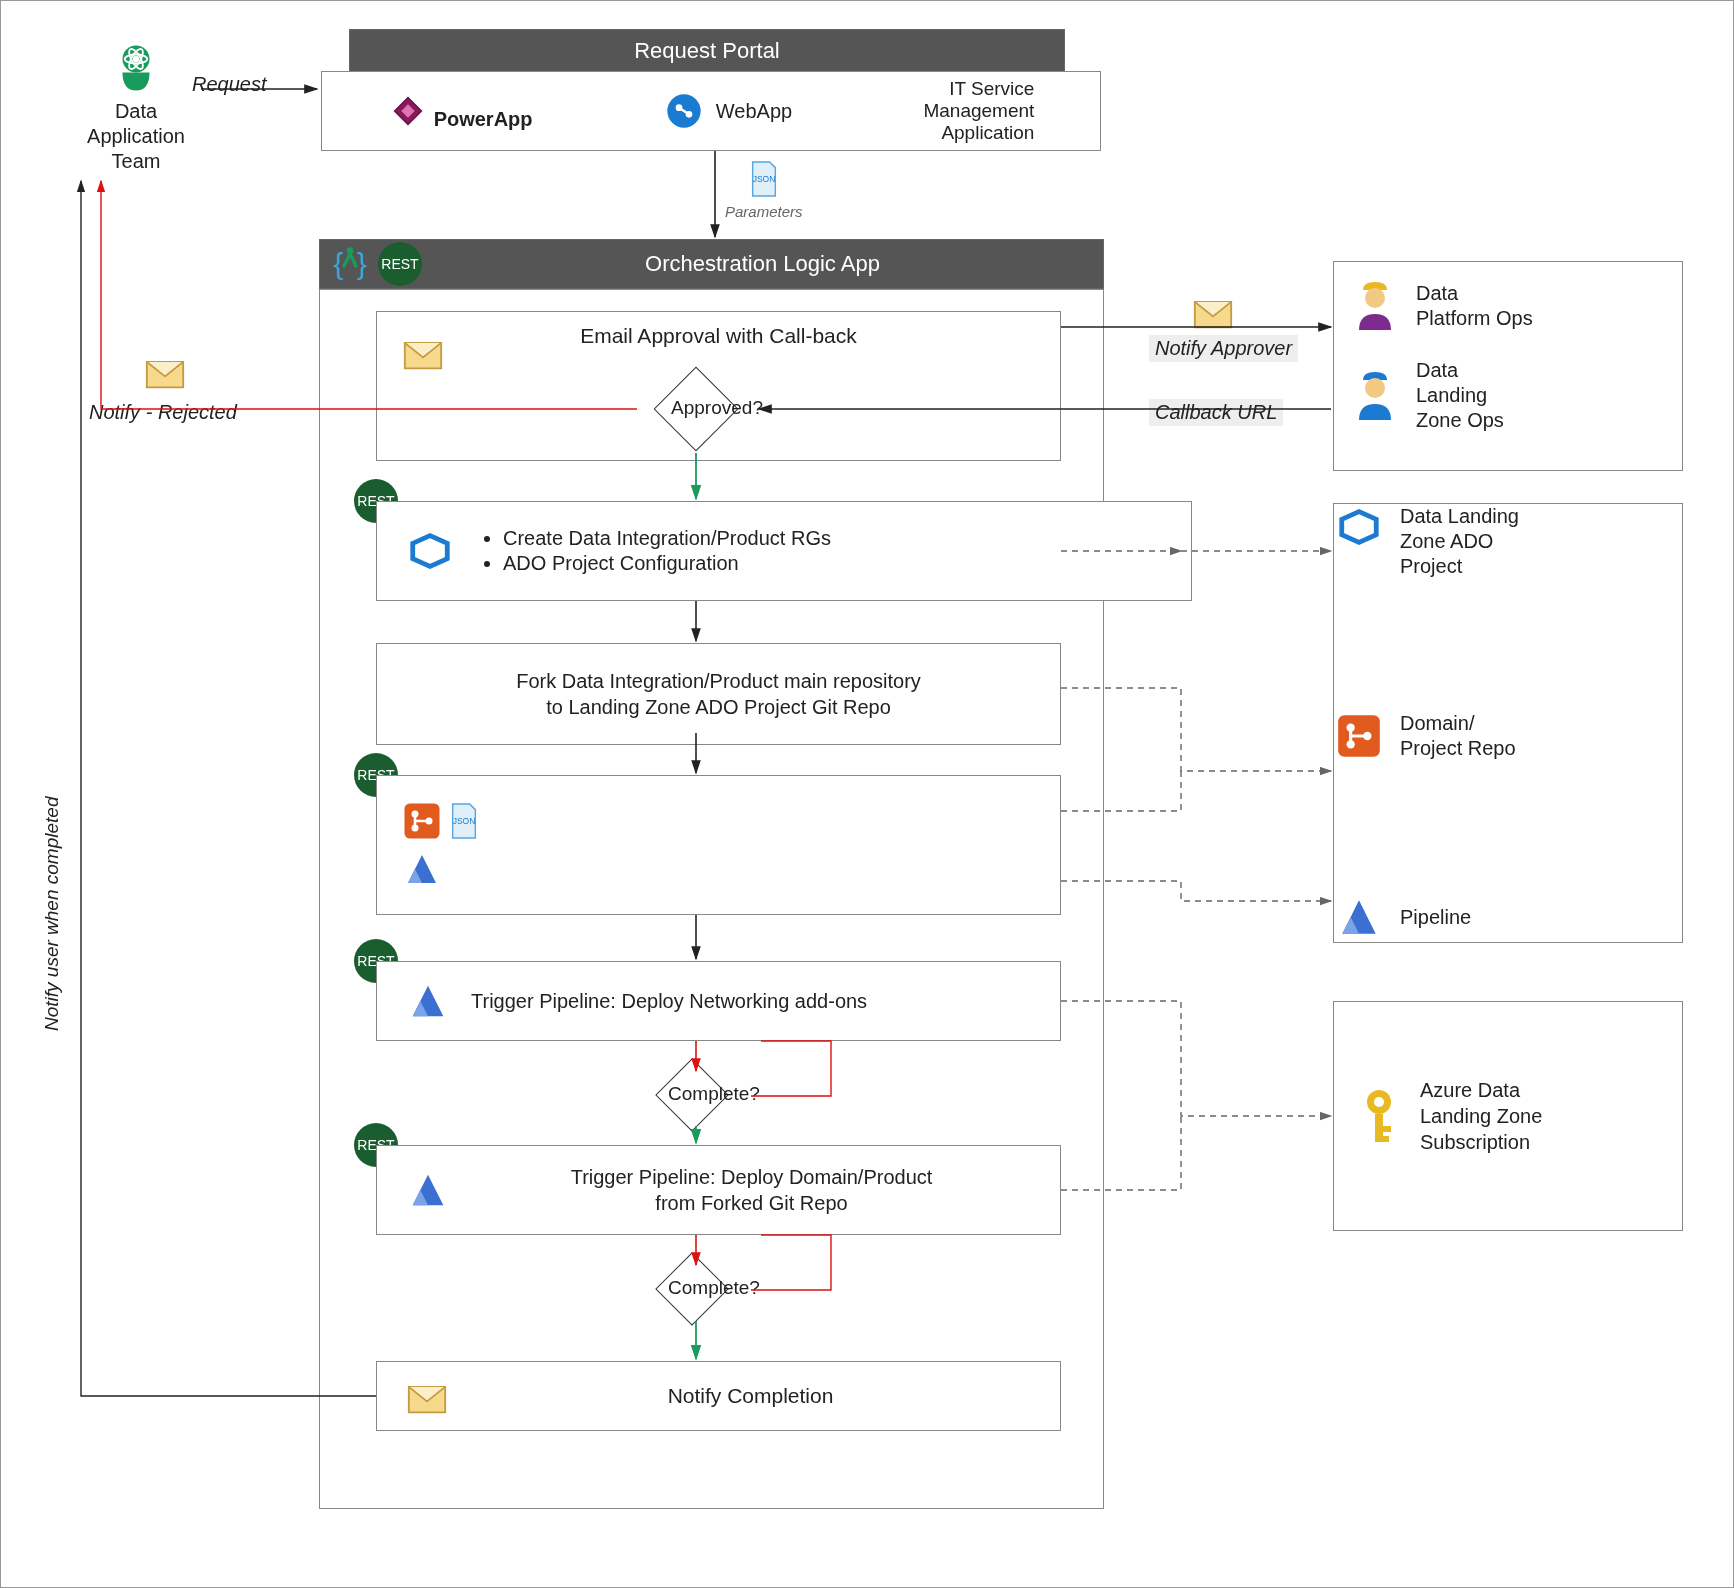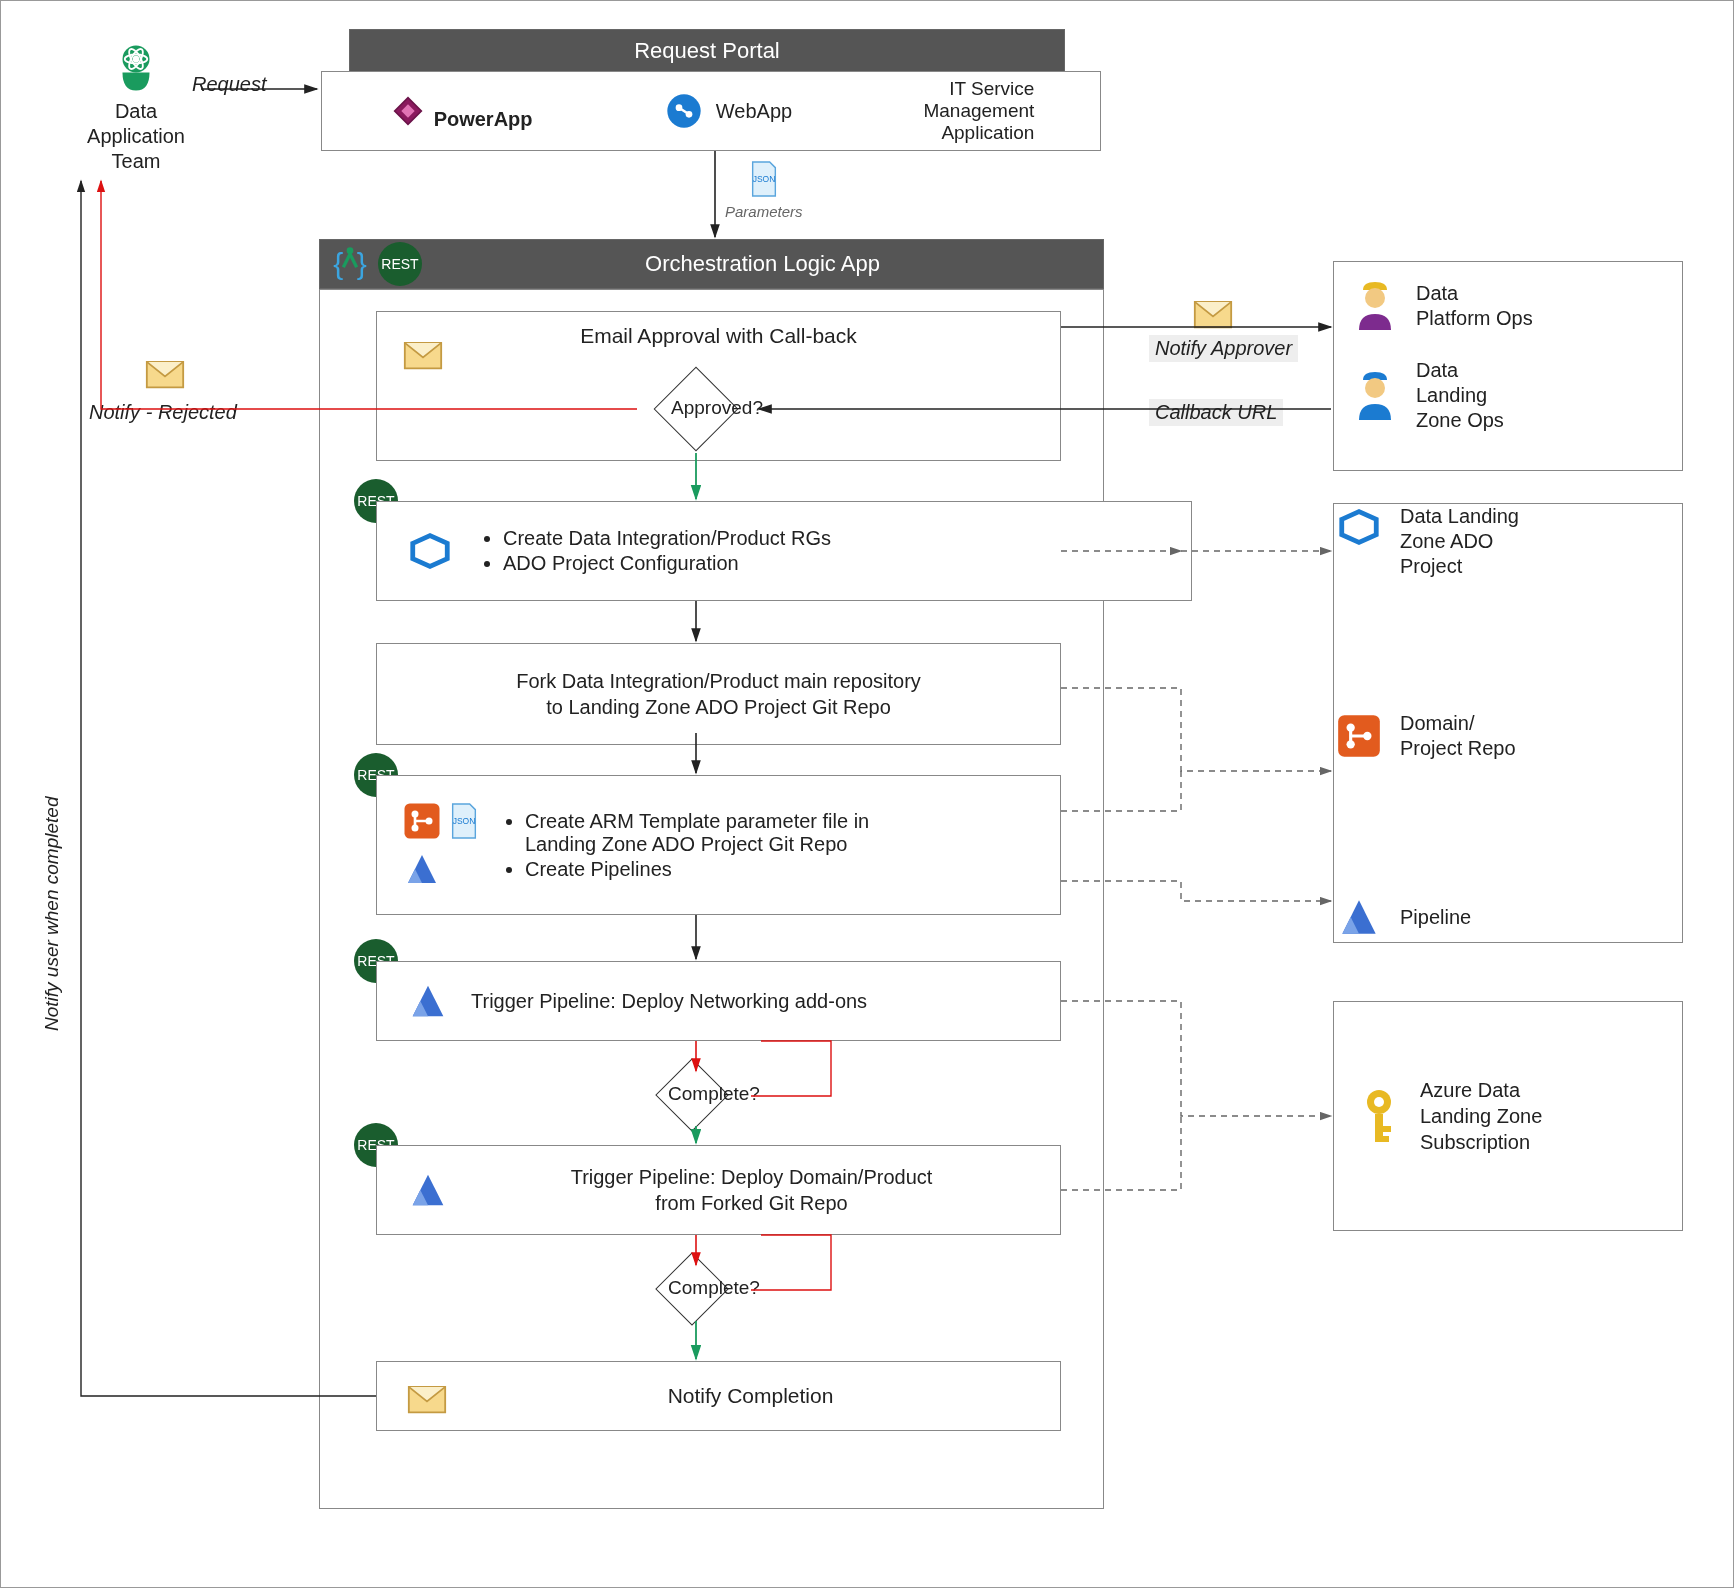--- a/index.html
+++ b/index.html
@@ -125,25 +125,20 @@
         <svg width="34" height="42" viewBox="0 0 24 28">
             <path d="M4 2 H16 L20 6 V26 H4 Z" fill="#dff0fb" stroke="#5aa5dd"></path>
             <text x="12" y="16" font-size="6" text-anchor="middle" fill="#1b7bd1">JSON</text>
           </svg>
       </div>
       <svg width="42" height="42" viewBox="0 0 24 24">
           <path d="M4 20 L12 4 L20 20" fill="#3b6fd1"></path>
           <path d="M4 20 L8 12 L12 20" fill="#7aa3e8"></path>
         </svg>
     </div>
-    <ul>
-      <li style="white-space:pre-line;">Create ARM Template parameter file in
-Landing Zone ADO Project Git Repo</li>
-      <li>Create Pipelines</li>
-    </ul>
   </div>
 
   <div class="abs rest-badge" style="left:353px; top:938px;">REST</div>
 
   <div class="abs box" style="left:375px; top:960px; width:685px; height:80px; display:flex; align-items:center; gap:20px; padding:0 28px;">
     <svg width="46" height="46" viewBox="0 0 24 24">
         <path d="M4 20 L12 4 L20 20" fill="#3b6fd1"></path>
         <path d="M4 20 L8 12 L12 20" fill="#7aa3e8"></path>
       </svg>
     <div class="label">Trigger Pipeline: Deploy Networking add-ons</div>

